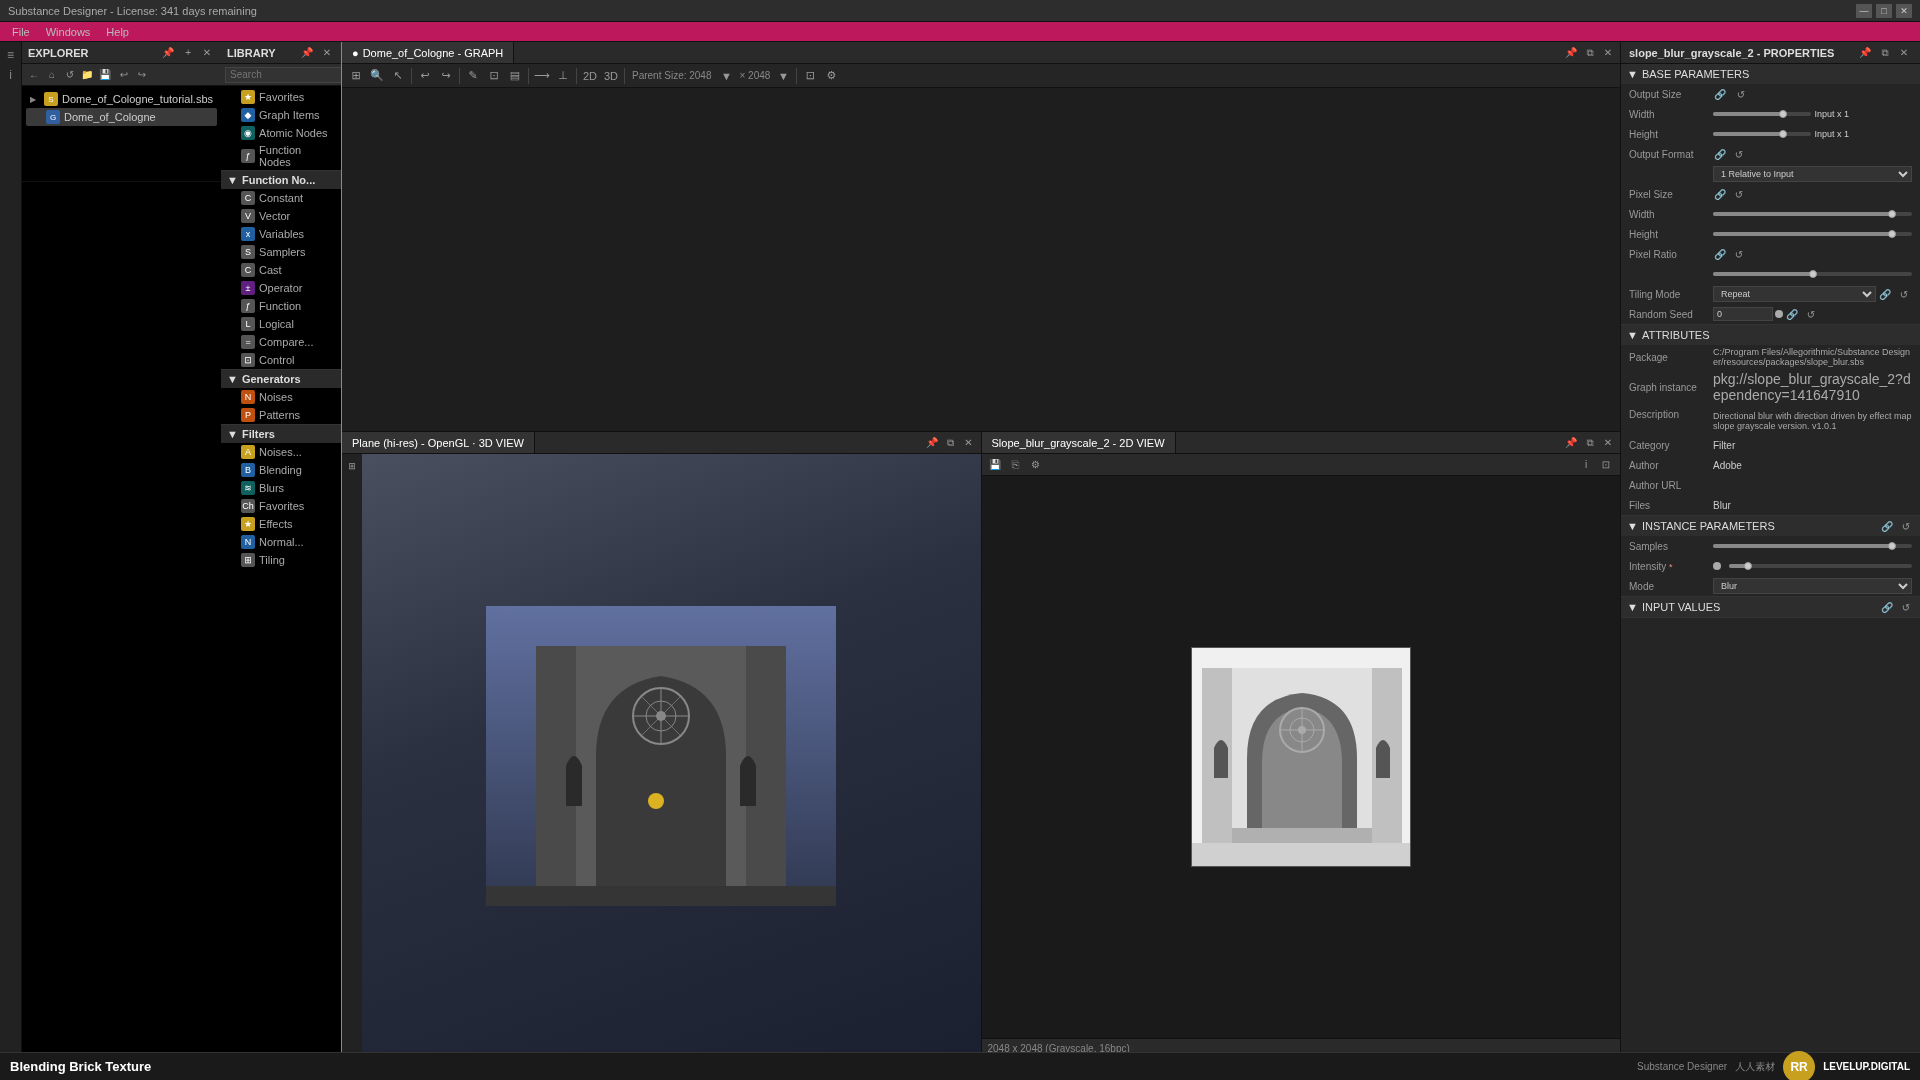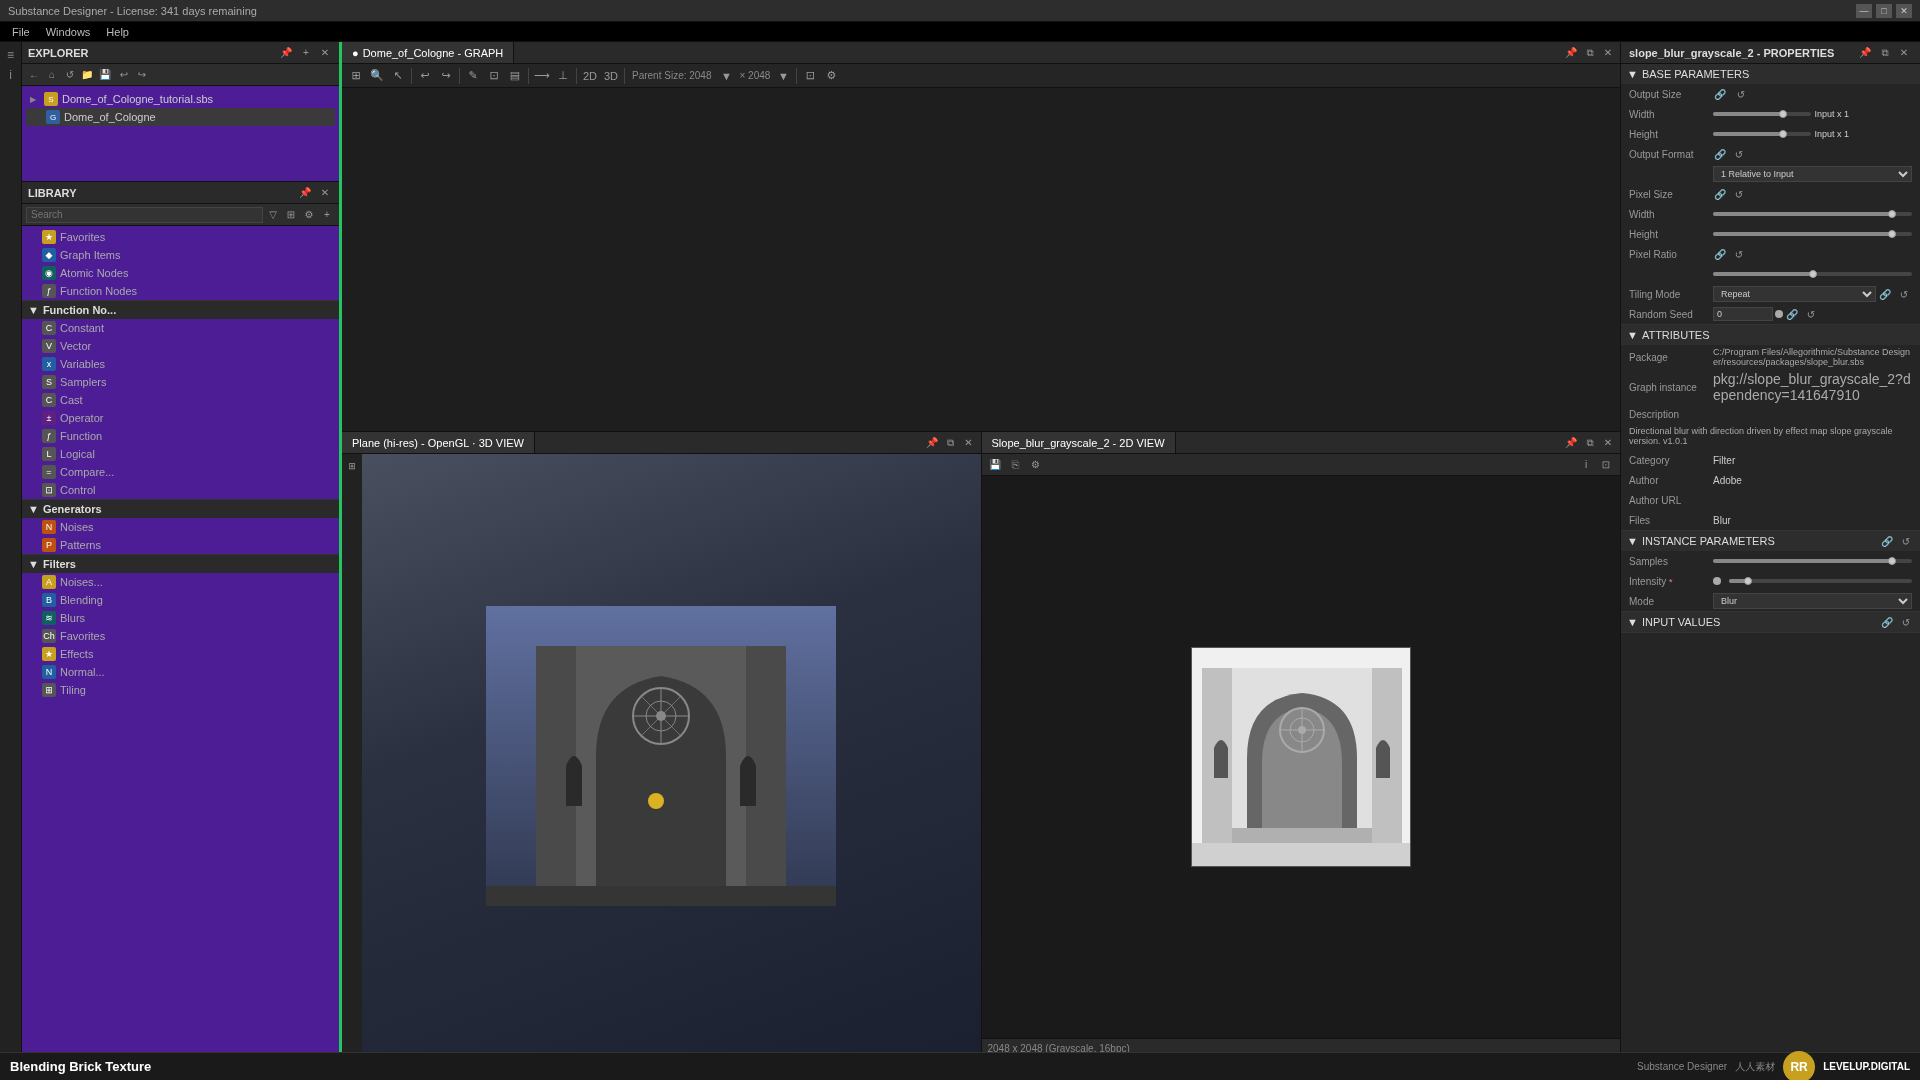--- a/index.html
+++ b/index.html
@@ -40,21 +40,21 @@
       font-size: 9px;
       cursor: pointer;
       display: flex;
       align-items: center;
       justify-content: center;
     }
 
     
     #menu-bar {
       height: 20px;
-      background: #000000;
+      background: #be185d;
       display: flex;
       align-items: center;
       padding: 0 4px;
       font-size: 11px;
       color: #bbb;
       border-bottom: 1px solid #111;
     }
     .menu-item {
       padding: 0 8px;
       cursor: pointer;
@@ -65,24 +65,24 @@
 
     
     #main-layout {
       display: flex;
       height: calc(1080px - 42px);
     }
 
     
     #left-panel {
       width: 320px;
-      background: #4c1d95;
-      display: flex;
-      flex-direction: column;
-      border-right: 3px solid #22c55e;
+      background: #000000;
+      display: flex;
+      flex-direction: row;
+      border-right: 1px solid #22c55e;
     }
 
     
     #explorer-section {
       height: 140px;
       border-bottom: 1px solid #111;
     }
     .panel-header {
       height: 22px;
       background: #2a2a2a;
@@ -1097,21 +1097,21 @@
         <span>ATTRIBUTES</span>
       </div>
       <div class="props-row">
         <span class="props-label">Package</span>
         <span class="props-value" style="font-size:9px;word-break:break-all;color:#aaa">C:/Program Files/Allegorithmic/Substance Designer/resources/packages/slope_blur.sbs</span>
       </div>
       <div class="props-row">
         <span class="props-label">Graph instance</span>
         <span class="props-value" style="font-size:14px;word-break:break-all;color:#aaa">pkg://slope_blur_grayscale_2?dependency=141647910</span>
       </div>
-      <div class="props-row" style="align-items:flex-start;flex-direction:column;padding:4px 8px;">
+      <div class="props-row" style="align-items:flex-start;flex-direction:row;padding:4px 8px;">
         <span class="props-label">Description</span>
         <span style="font-size:9px;color:#aaa;margin-top:2px;">Directional blur with direction driven by effect map slope grayscale version.
 
 v1.0.1</span>
       </div>
       <div class="props-row">
         <span class="props-label">Category</span>
         <span class="props-value">Filter</span>
       </div>
       <div class="props-row">

